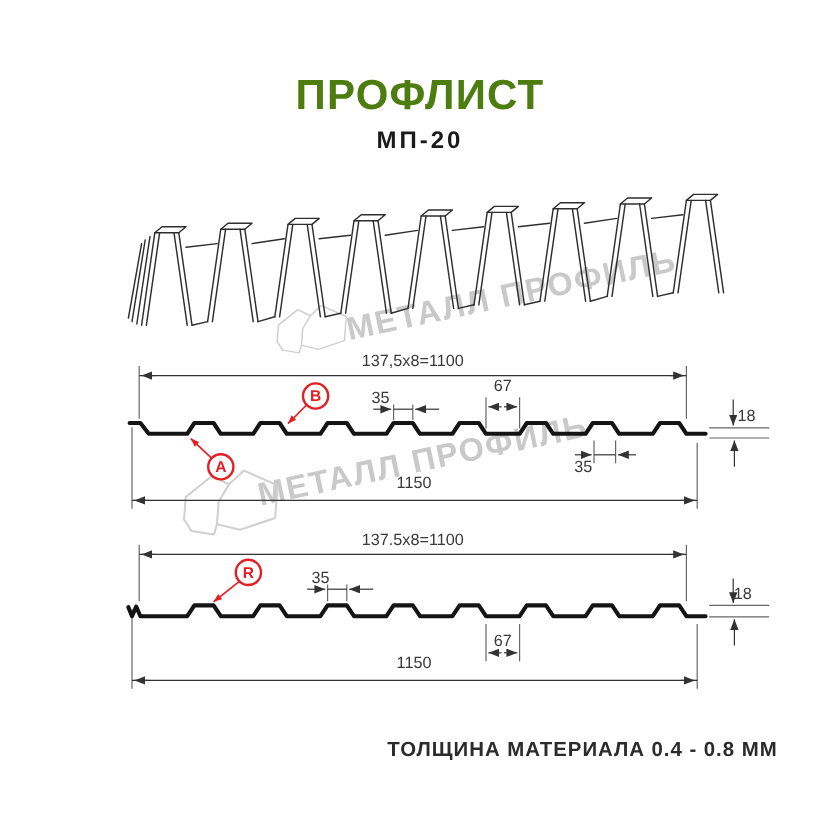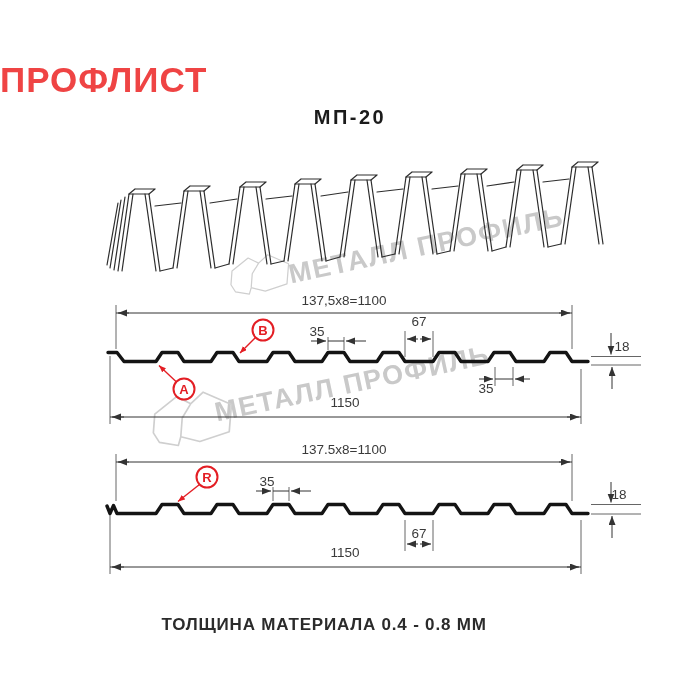--- a/index.html
+++ b/index.html
@@ -1,22 +1,22 @@
 <!DOCTYPE html>
 <html><head>
 <meta charset="utf-8">
 <style>
   html,body{margin:0;padding:0;background:#fff;}
   .canvas{position:relative;width:700px;height:700px;background:#ffffff;overflow:hidden;
           font-family:"Liberation Sans",sans-serif;}
-  .title{position:absolute;left:0;top:60px;width:700px;
-         font-size:35px;font-weight:700;letter-spacing:1px;color:#ef4444;}
+  .title{position:absolute;left:0;top:60px;width:700px;text-align:center;
+         font-size:35px;font-weight:700;letter-spacing:1px;color:#4d7c0f;}
   .subtitle{position:absolute;left:0;top:106px;width:700px;text-align:center;
          font-size:20px;font-weight:700;letter-spacing:2.5px;color:#1b1b1b;}
-  .footer{position:absolute;left:0;top:615px;width:648px;text-align:center;
+  .footer{position:absolute;left:0;top:615px;width:648px;text-align:right;
          font-size:17px;font-weight:700;letter-spacing:.8px;color:#2b2b2b;}
   .wm{position:absolute;white-space:nowrap;color:#c9c9c9;font-weight:700;
       font-size:27px;letter-spacing:1.5px;transform:rotate(-12deg);transform-origin:0 0;}
   .wm1{left:286px;top:260px;}
   .wm2{left:212px;top:398px;}
   svg.draw{position:absolute;left:0;top:0;}
   text.dim{font-family:"Liberation Sans",sans-serif;font-size:13.5px;fill:#3a3a3a;}
   text.red{font-family:"Liberation Sans",sans-serif;font-size:13px;font-weight:700;fill:#e31e24;}
 </style>
 </head>

